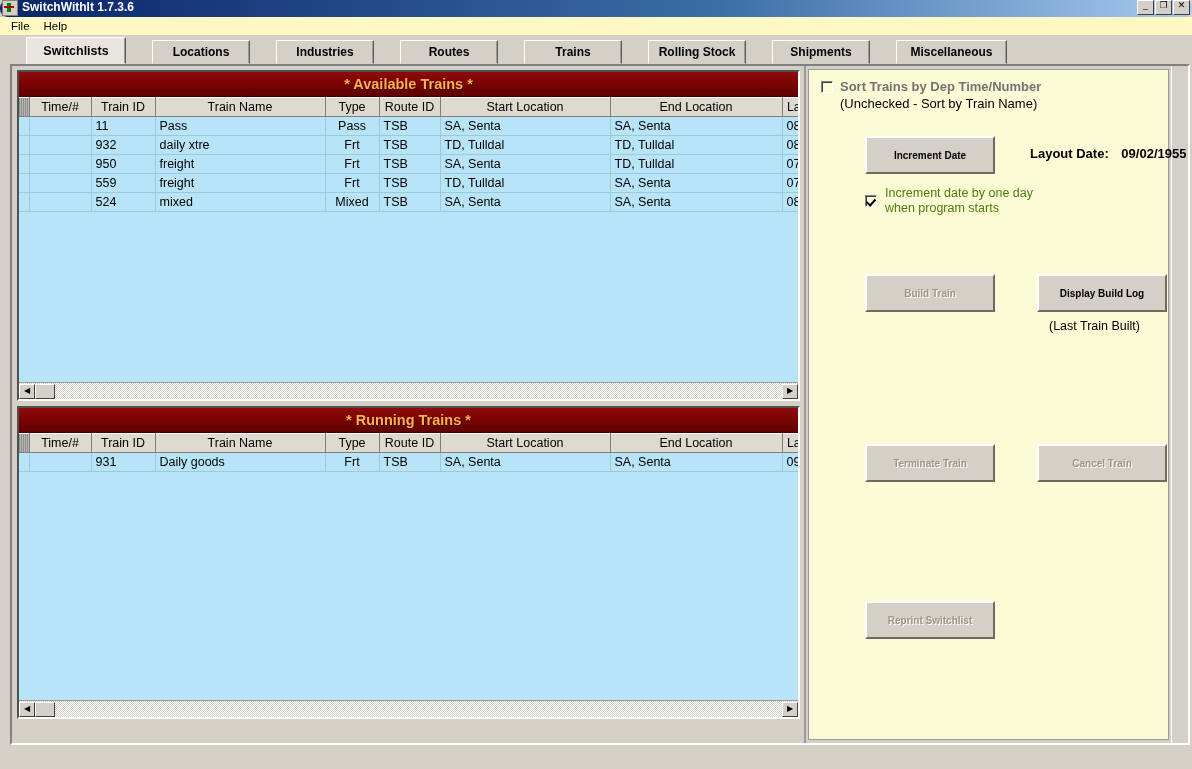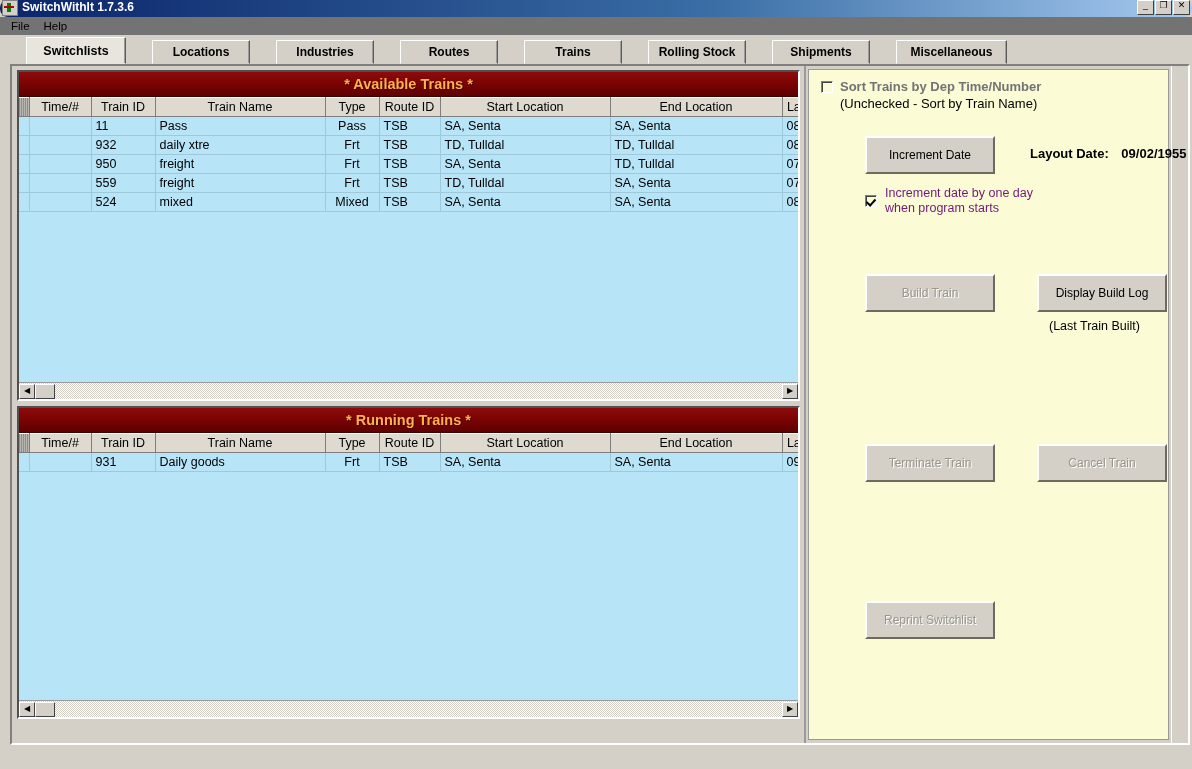--- a/index.html
+++ b/index.html
@@ -65,21 +65,21 @@
     line-height: 11px;
     text-align: center;
     color: #000;
     font-family: "Liberation Sans", sans-serif;
   }
   .win-btn span { display:block; margin-top:-1px; }
 
   
   #menubar {
     height: 18px;
-    background: #737373;
+    background: #fef9c3;
     display: flex;
     align-items: center;
     padding-left: 4px;
     box-sizing: border-box;
   }
   .menu-item {
     font-size: 11.5px;
     color: #000;
     padding: 1px 7px;
     white-space: nowrap;
@@ -288,22 +288,22 @@
     font-size: 13px; font-weight: bold; color: #737373; white-space: nowrap;
   }
   #sort-subtext {
     font-size: 13px; color: #000; margin: 2px 0 0 19px; white-space: nowrap;
   }
 
   .btn {
     background: #d4d0c8;
     border: 2px solid;
     border-color: #ffffff #6e6a5e #6e6a5e #ffffff;
-    font-size: 12px;
-    font-weight: normal;
+    font-size: 10px;
+    font-weight: bold;
     color: #000;
     display: flex;
     align-items: center;
     justify-content: center;
     box-sizing: border-box;
     position: absolute;
     white-space: nowrap;
   }
   .btn.disabled { color: #9a968c; text-shadow: 1px 1px 0 #ffffff; }
 
@@ -321,21 +321,21 @@
     white-space: nowrap;
   }
   #layout-date-row .lbl { margin-right: 9px; margin-left: 17px; }
 
   #incr-cb-row {
     position: absolute;
     left: 56px; top: 116px;
     display: flex; align-items: flex-start;
   }
   #incr-cb-row .checkbox { margin-top: 9px; margin-right: 8px; }
-  #incr-cb-text { font-size: 12.5px; color: #701a75; line-height: 15px; white-space: nowrap; }
+  #incr-cb-text { font-size: 12.5px; color: #4d7c0f; line-height: 15px; white-space: nowrap; }
 
   #last-built-note {
     position: absolute;
     left: 240px; top: 249px;
     font-size: 12.5px; color: #000; white-space: nowrap;
   }
 
   
   #right-gutter {
     width: 17px;

